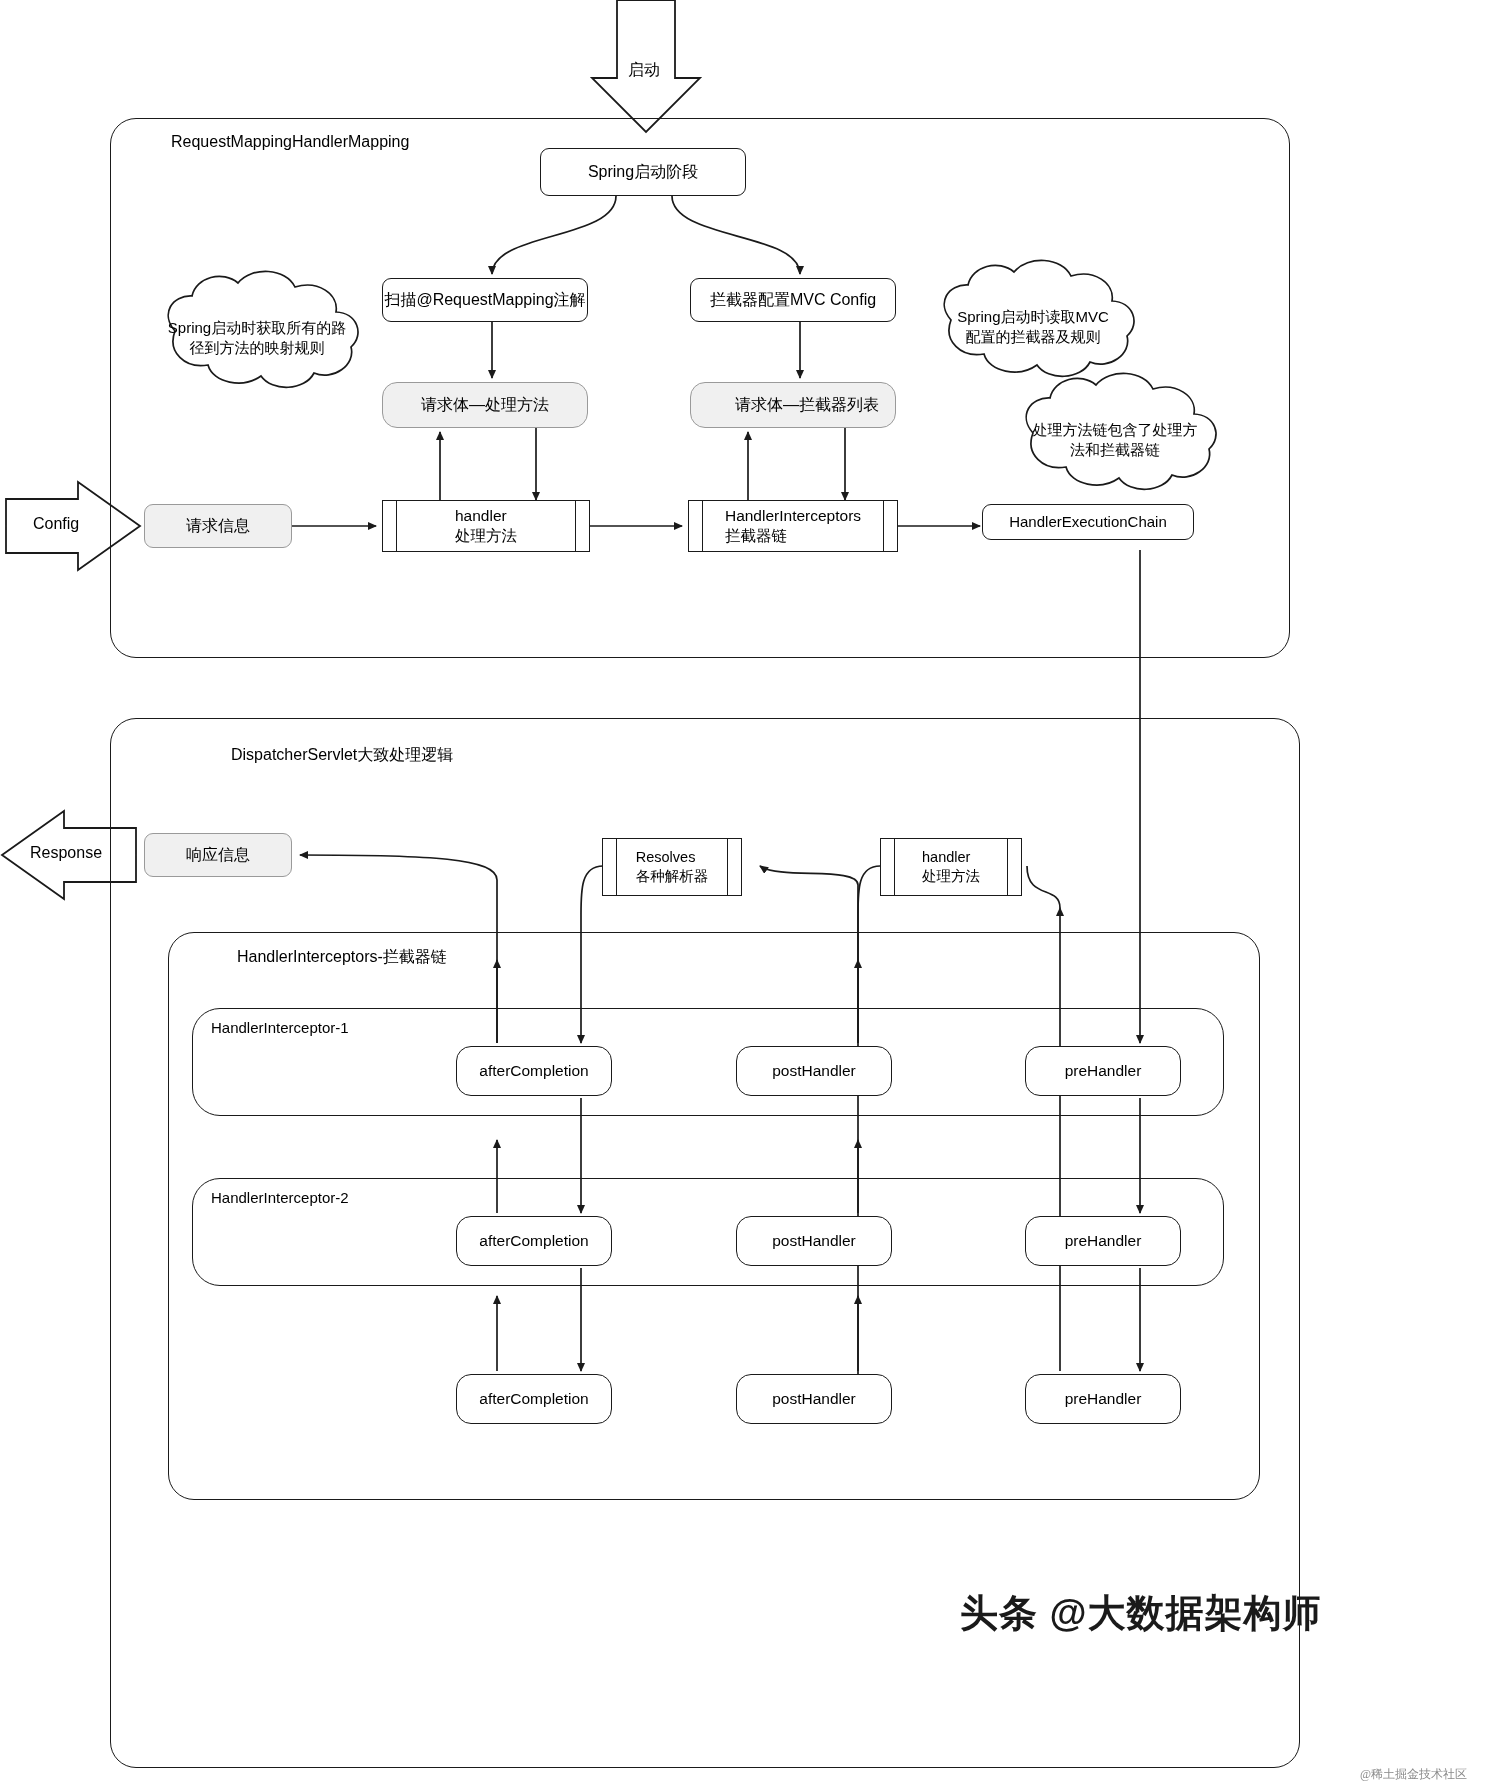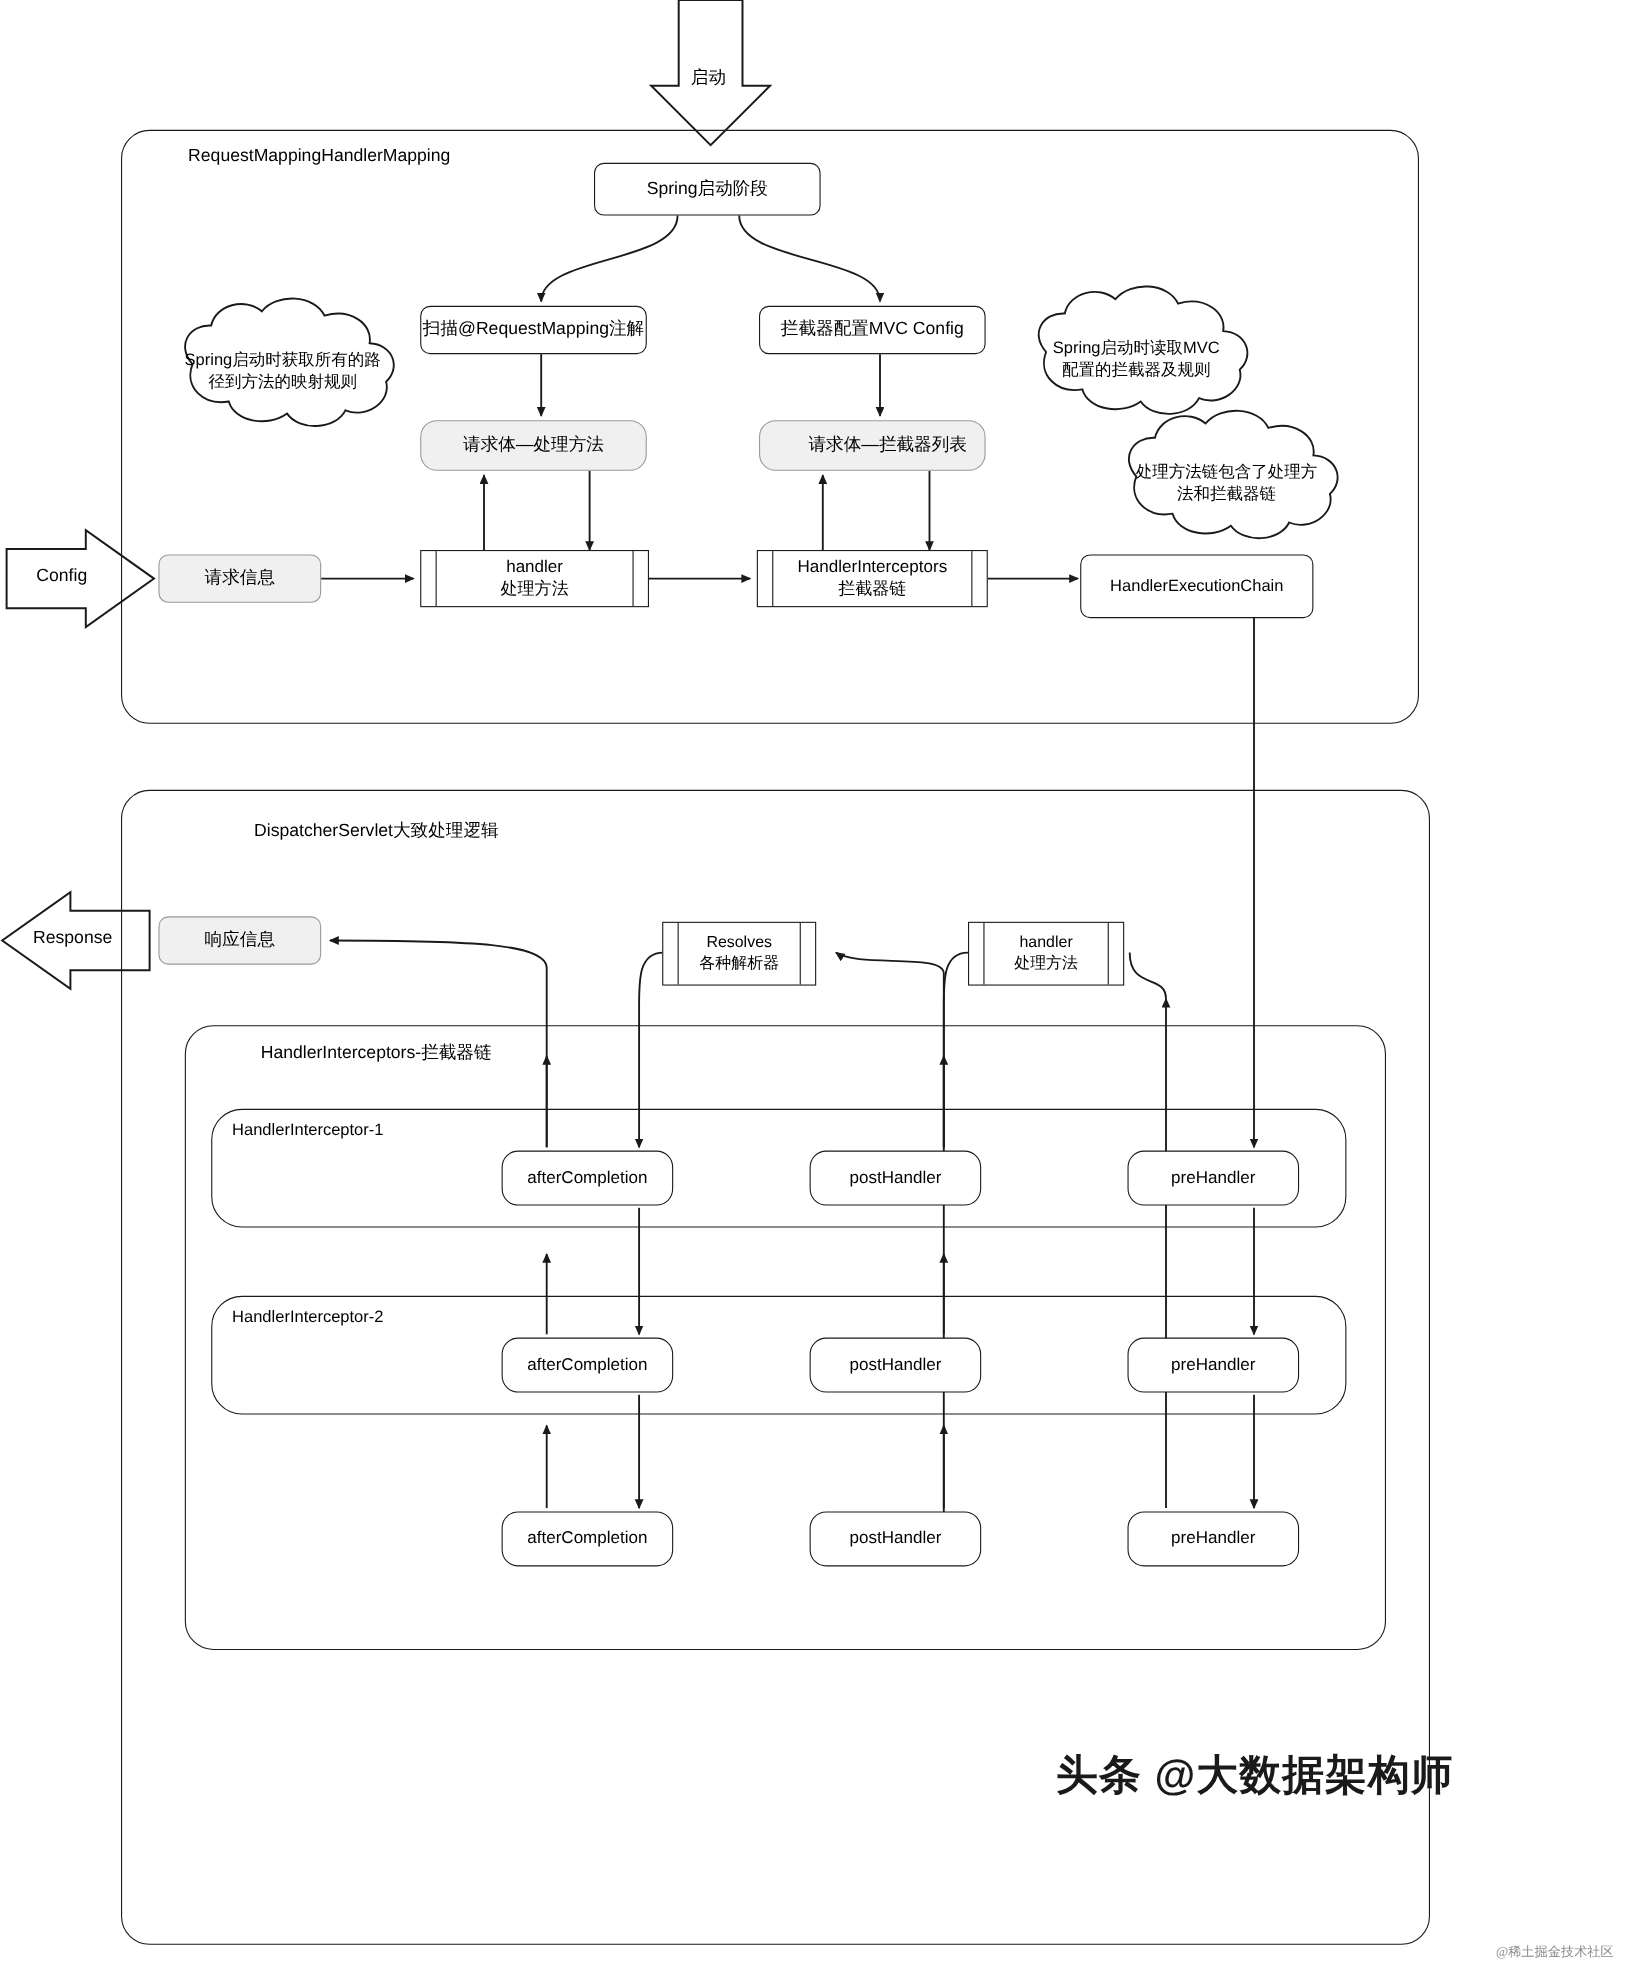--- a/index.html
+++ b/index.html
@@ -18,21 +18,21 @@
   .icontainer .ctitle{position:absolute;font-size:15px;left:18px;top:10px;white-space:nowrap;}
   .cloudwrap{position:absolute;}
   .cloudtext{position:absolute;left:0;top:0;width:100%;height:100%;display:flex;align-items:center;
              justify-content:center;text-align:center;font-size:15px;white-space:pre-line;line-height:1.35;}
   .bigarrow{position:absolute;}
   .bigarrow .lbl{position:absolute;font-size:16px;white-space:nowrap;}
   .lanebox{position:absolute;box-sizing:border-box;border:1.6px solid #1a1a1a;background:#fff;
            display:flex;align-items:stretch;font-size:15.5px;}
   .lanebox .side{width:13px;border-right:1.6px solid #1a1a1a;}
   .lanebox .side2{width:13px;border-left:1.6px solid #1a1a1a;}
-  .lanebox .mid{flex:1;display:flex;align-items:center;justify-content:center;text-align:center;white-space:pre-line;line-height:1.28;}
+  .lanebox .mid{flex:1;display:flex;align-items:center;justify-content:center;white-space:pre-line;line-height:1.28;}
   .watermark{position:absolute;font-size:38px;font-weight:bold;color:#1a1a1a;white-space:nowrap;letter-spacing:1px;}
   .credit{position:absolute;font-size:12px;color:#8a8a8a;white-space:nowrap;font-family:Liberation Serif, serif;}
 </style>
 </head>
 <body>
 
 <div id="stage">
 
   <svg id="wires" viewBox="0 0 1490 1791">
     <defs>
@@ -158,21 +158,21 @@
     <div class="side2"></div>
   </div>
 
   <div class="lanebox" style="left:688px;top:500px;width:210px;height:52px;">
     <div class="side"></div>
     <div class="mid">HandlerInterceptors
 拦截器链</div>
     <div class="side2"></div>
   </div>
 
-  <div class="node rrect" style="left:982px;top:504px;width:212px;height:58px;font-size:15px;">HandlerExecutionChain</div>
+  <div class="node rrect" style="left:982px;top:504px;width:212px;height:36px;font-size:15px;">HandlerExecutionChain</div>
 
   <div class="cloudwrap" style="left:150px;top:296px;width:214px;height:84px;">
     <div class="cloudtext">Spring启动时获取所有的路
 径到方法的映射规则</div>
   </div>
   <div class="cloudwrap" style="left:926px;top:286px;width:214px;height:82px;">
     <div class="cloudtext">Spring启动时读取MVC
 配置的拦截器及规则</div>
   </div>
   <div class="cloudwrap" style="left:1008px;top:399px;width:214px;height:82px;">

